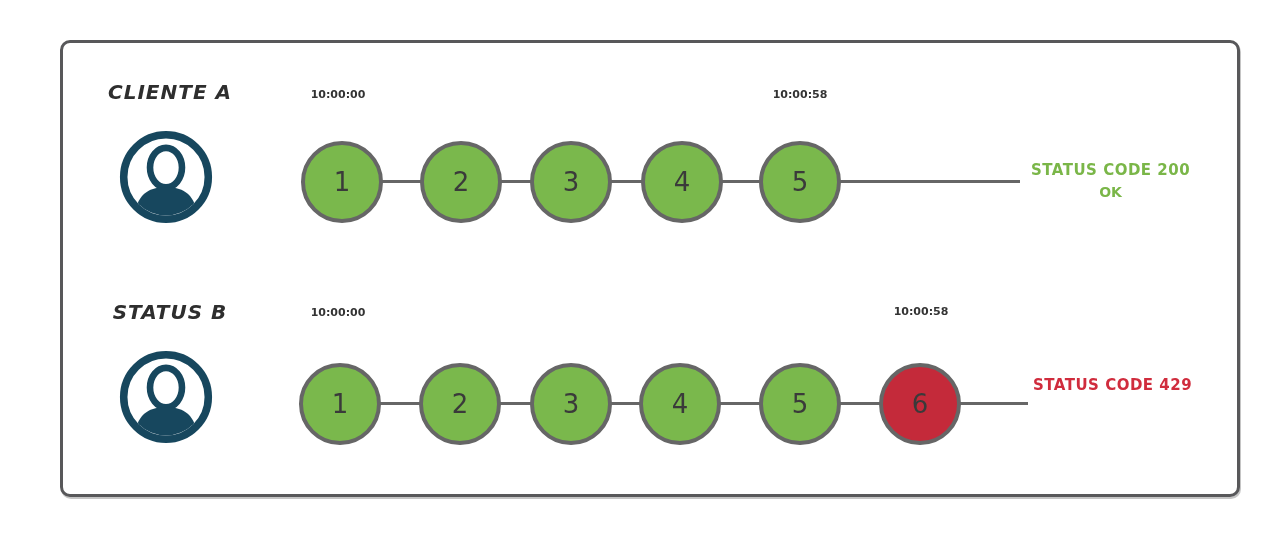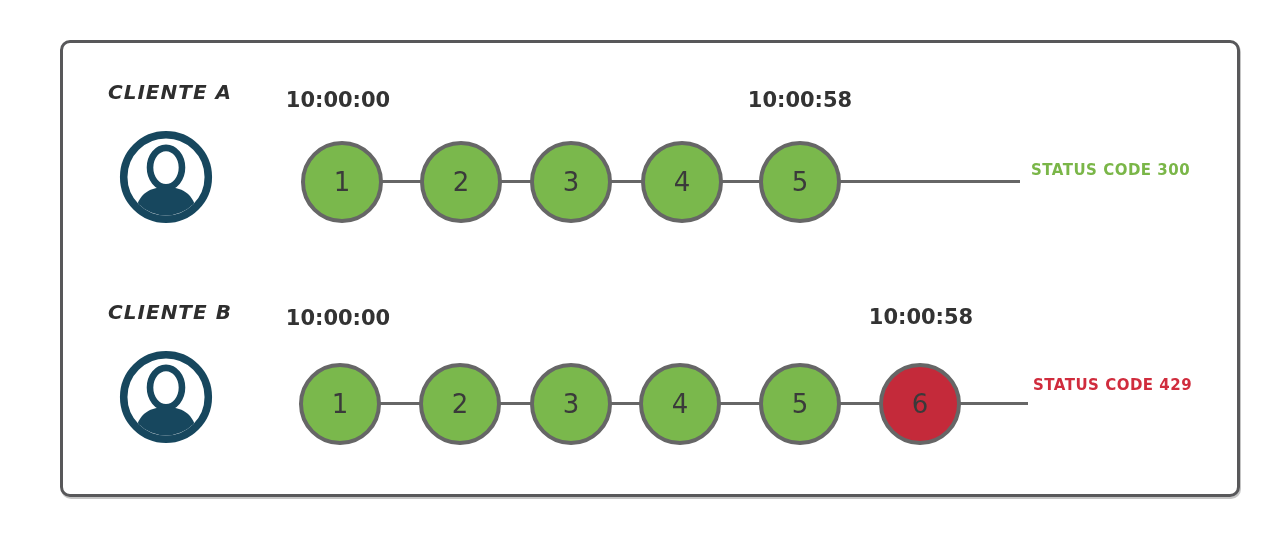--- a/index.html
+++ b/index.html
@@ -43,21 +43,21 @@
     position: absolute;
     width: 94px;
     height: 94px;
   }
   .timestamp {
     position: absolute;
     width: 120px;
     text-align: center;
     font-family: "DejaVu Sans", sans-serif;
     font-weight: bold;
-    font-size: 21px;
+    font-size: 11px;
     color: #333333;
     white-space: nowrap;
   }
   .tl-line {
     position: absolute;
     height: 3px;
     background: #666666;
   }
   .request-circle {
     position: absolute;
@@ -119,26 +119,27 @@
 
     <div>
         <div class="request-circle success" style="left: 301px; top: 141px;">1</div>
         <div class="request-circle success" style="left: 420px; top: 141px;">2</div>
         <div class="request-circle success" style="left: 530px; top: 141px;">3</div>
         <div class="request-circle success" style="left: 641px; top: 141px;">4</div>
         <div class="request-circle success" style="left: 759px; top: 141px;">5</div>
       </div>
 
     <div class="status-block success" style="left:1028px; top:159px;">
-      <div class="status-code-line">STATUS CODE 300</div>
+      <div class="status-code-line">STATUS CODE 200</div>
+      <div class="status-msg-line">OK</div>
     </div>
   </div>
 
   <div>
-    <div class="client-label" style="left:90px; top:300px;">CLIENTE B</div>
+    <div class="client-label" style="left:90px; top:300px;">STATUS B</div>
 
     <div class="avatar" style="left:119px; top:350px;">
       <svg viewBox="0 0 100 100" width="94" height="94">
         <defs>
           <clipPath id="clipB">
               <circle cx="50" cy="50" r="41"></circle>
             </clipPath>
         </defs>
         <circle cx="50" cy="50" r="45" fill="none" stroke="#17475e" stroke-width="8"></circle>
         <ellipse cx="50" cy="40" rx="17" ry="21" fill="none" stroke="#17475e" stroke-width="7"></ellipse>

